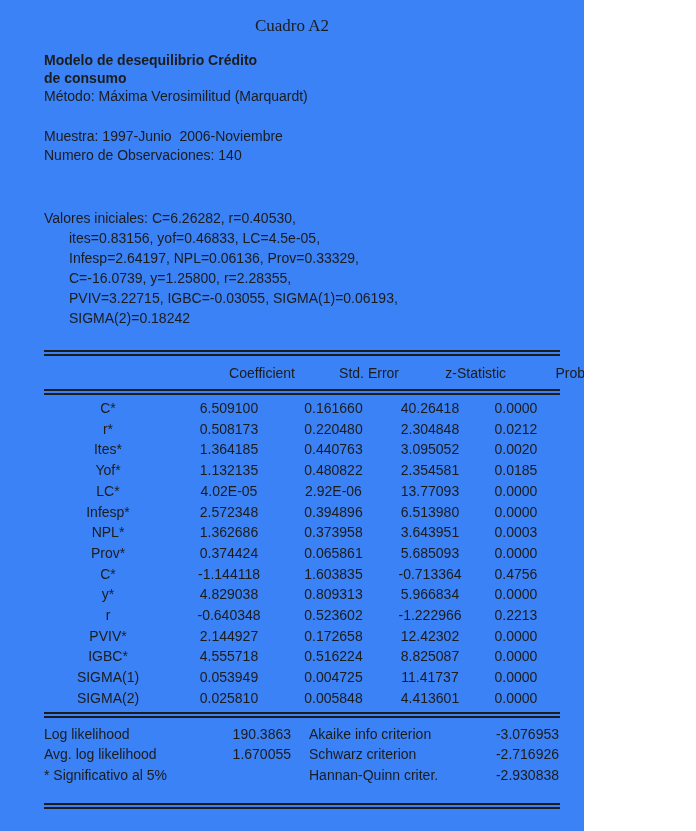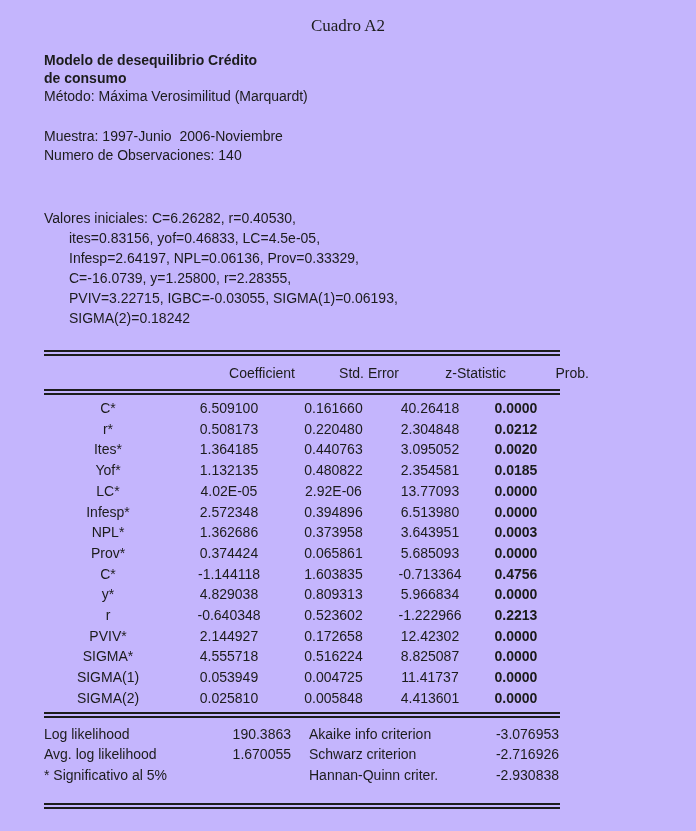--- a/index.html
+++ b/index.html
@@ -1,20 +1,20 @@
 <!DOCTYPE html>
 <html><head>
 <meta charset="utf-8">
 <style>
   html, body { margin: 0; padding: 0; background: #ffffff; }
   .page {
     position: relative;
-    width: 696px;
+    width: 584px;
     height: 831px;
-    background: #c4b5fd;
+    background: #3b82f6;
     font-family: "Liberation Sans", "DejaVu Sans", sans-serif;
     font-size: 14px;
     color: #1c1c1c;
     overflow: hidden;
   }
   .content { margin-left: 44px; width: 516px; }
   .caption {
     font-family: "Liberation Serif", "DejaVu Serif", serif;
     font-size: 17px;
     text-align: center;
@@ -39,21 +39,21 @@
     display: grid;
     grid-template-columns: 128px 114px 95px 98px 81px;
   }
   .thead { height: 33px; align-items: center; gap: 9px; }
   .th { text-align: right; }
   .th.last { padding-right: 7px; }
   .tbody { padding: 3px 0 3px 0; }
   .tr { line-height: 20.7px; }
   .td.label { text-align: center; }
   .td.num { text-align: center; }
-  .td.num.last { padding-right: 7px; font-weight: bold; }
+  .td.num.last { padding-right: 7px; }
   .summary {
     padding: 6px 0 18px 0;
   }
   .summary .srow {
     display: grid;
     grid-template-columns: 140px 107px 18px 155px 96px;
     line-height: 20.5px;
   }
   .s-label { text-align: left; }
   .s-val { text-align: right; }
@@ -178,21 +178,21 @@
     <div class="td num last">0.2213</div>
   </div>
         <div class="grid-cols tr">
     <div class="td label">PVIV*</div>
     <div class="td num">2.144927</div>
     <div class="td num">0.172658</div>
     <div class="td num">12.42302</div>
     <div class="td num last">0.0000</div>
   </div>
         <div class="grid-cols tr">
-    <div class="td label">SIGMA*</div>
+    <div class="td label">IGBC*</div>
     <div class="td num">4.555718</div>
     <div class="td num">0.516224</div>
     <div class="td num">8.825087</div>
     <div class="td num last">0.0000</div>
   </div>
         <div class="grid-cols tr">
     <div class="td label">SIGMA(1)</div>
     <div class="td num">0.053949</div>
     <div class="td num">0.004725</div>
     <div class="td num">11.41737</div>

